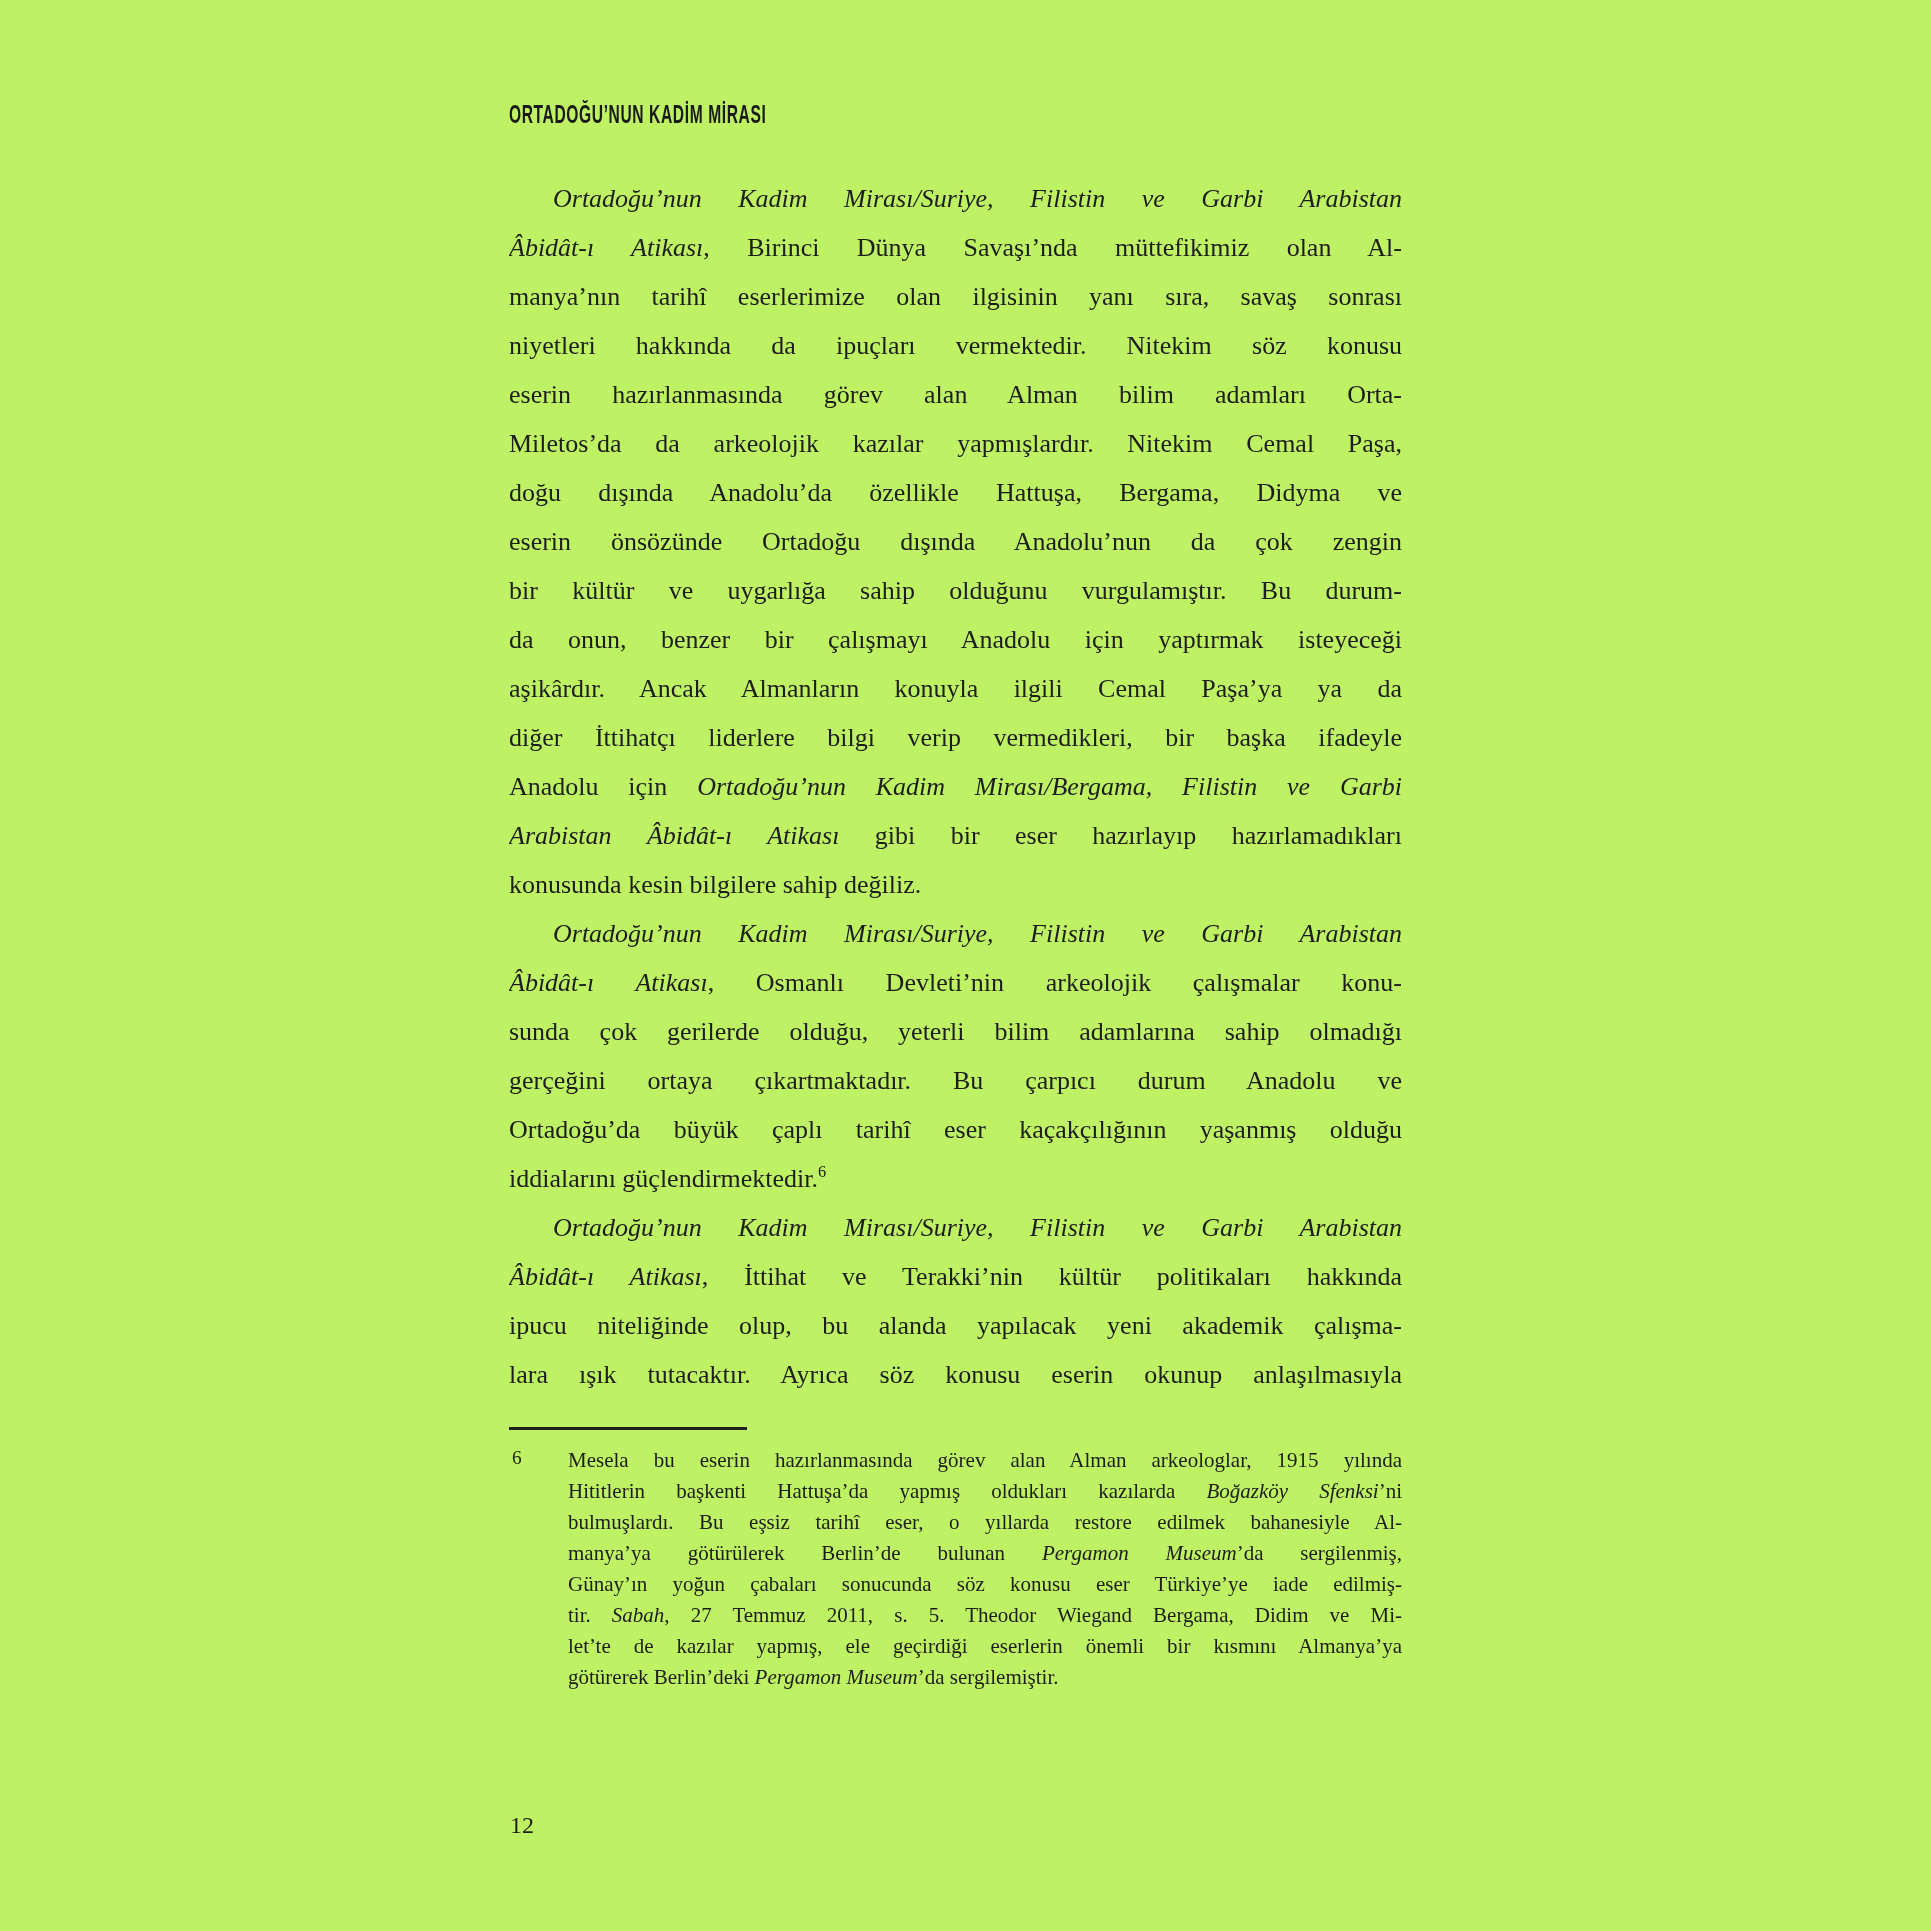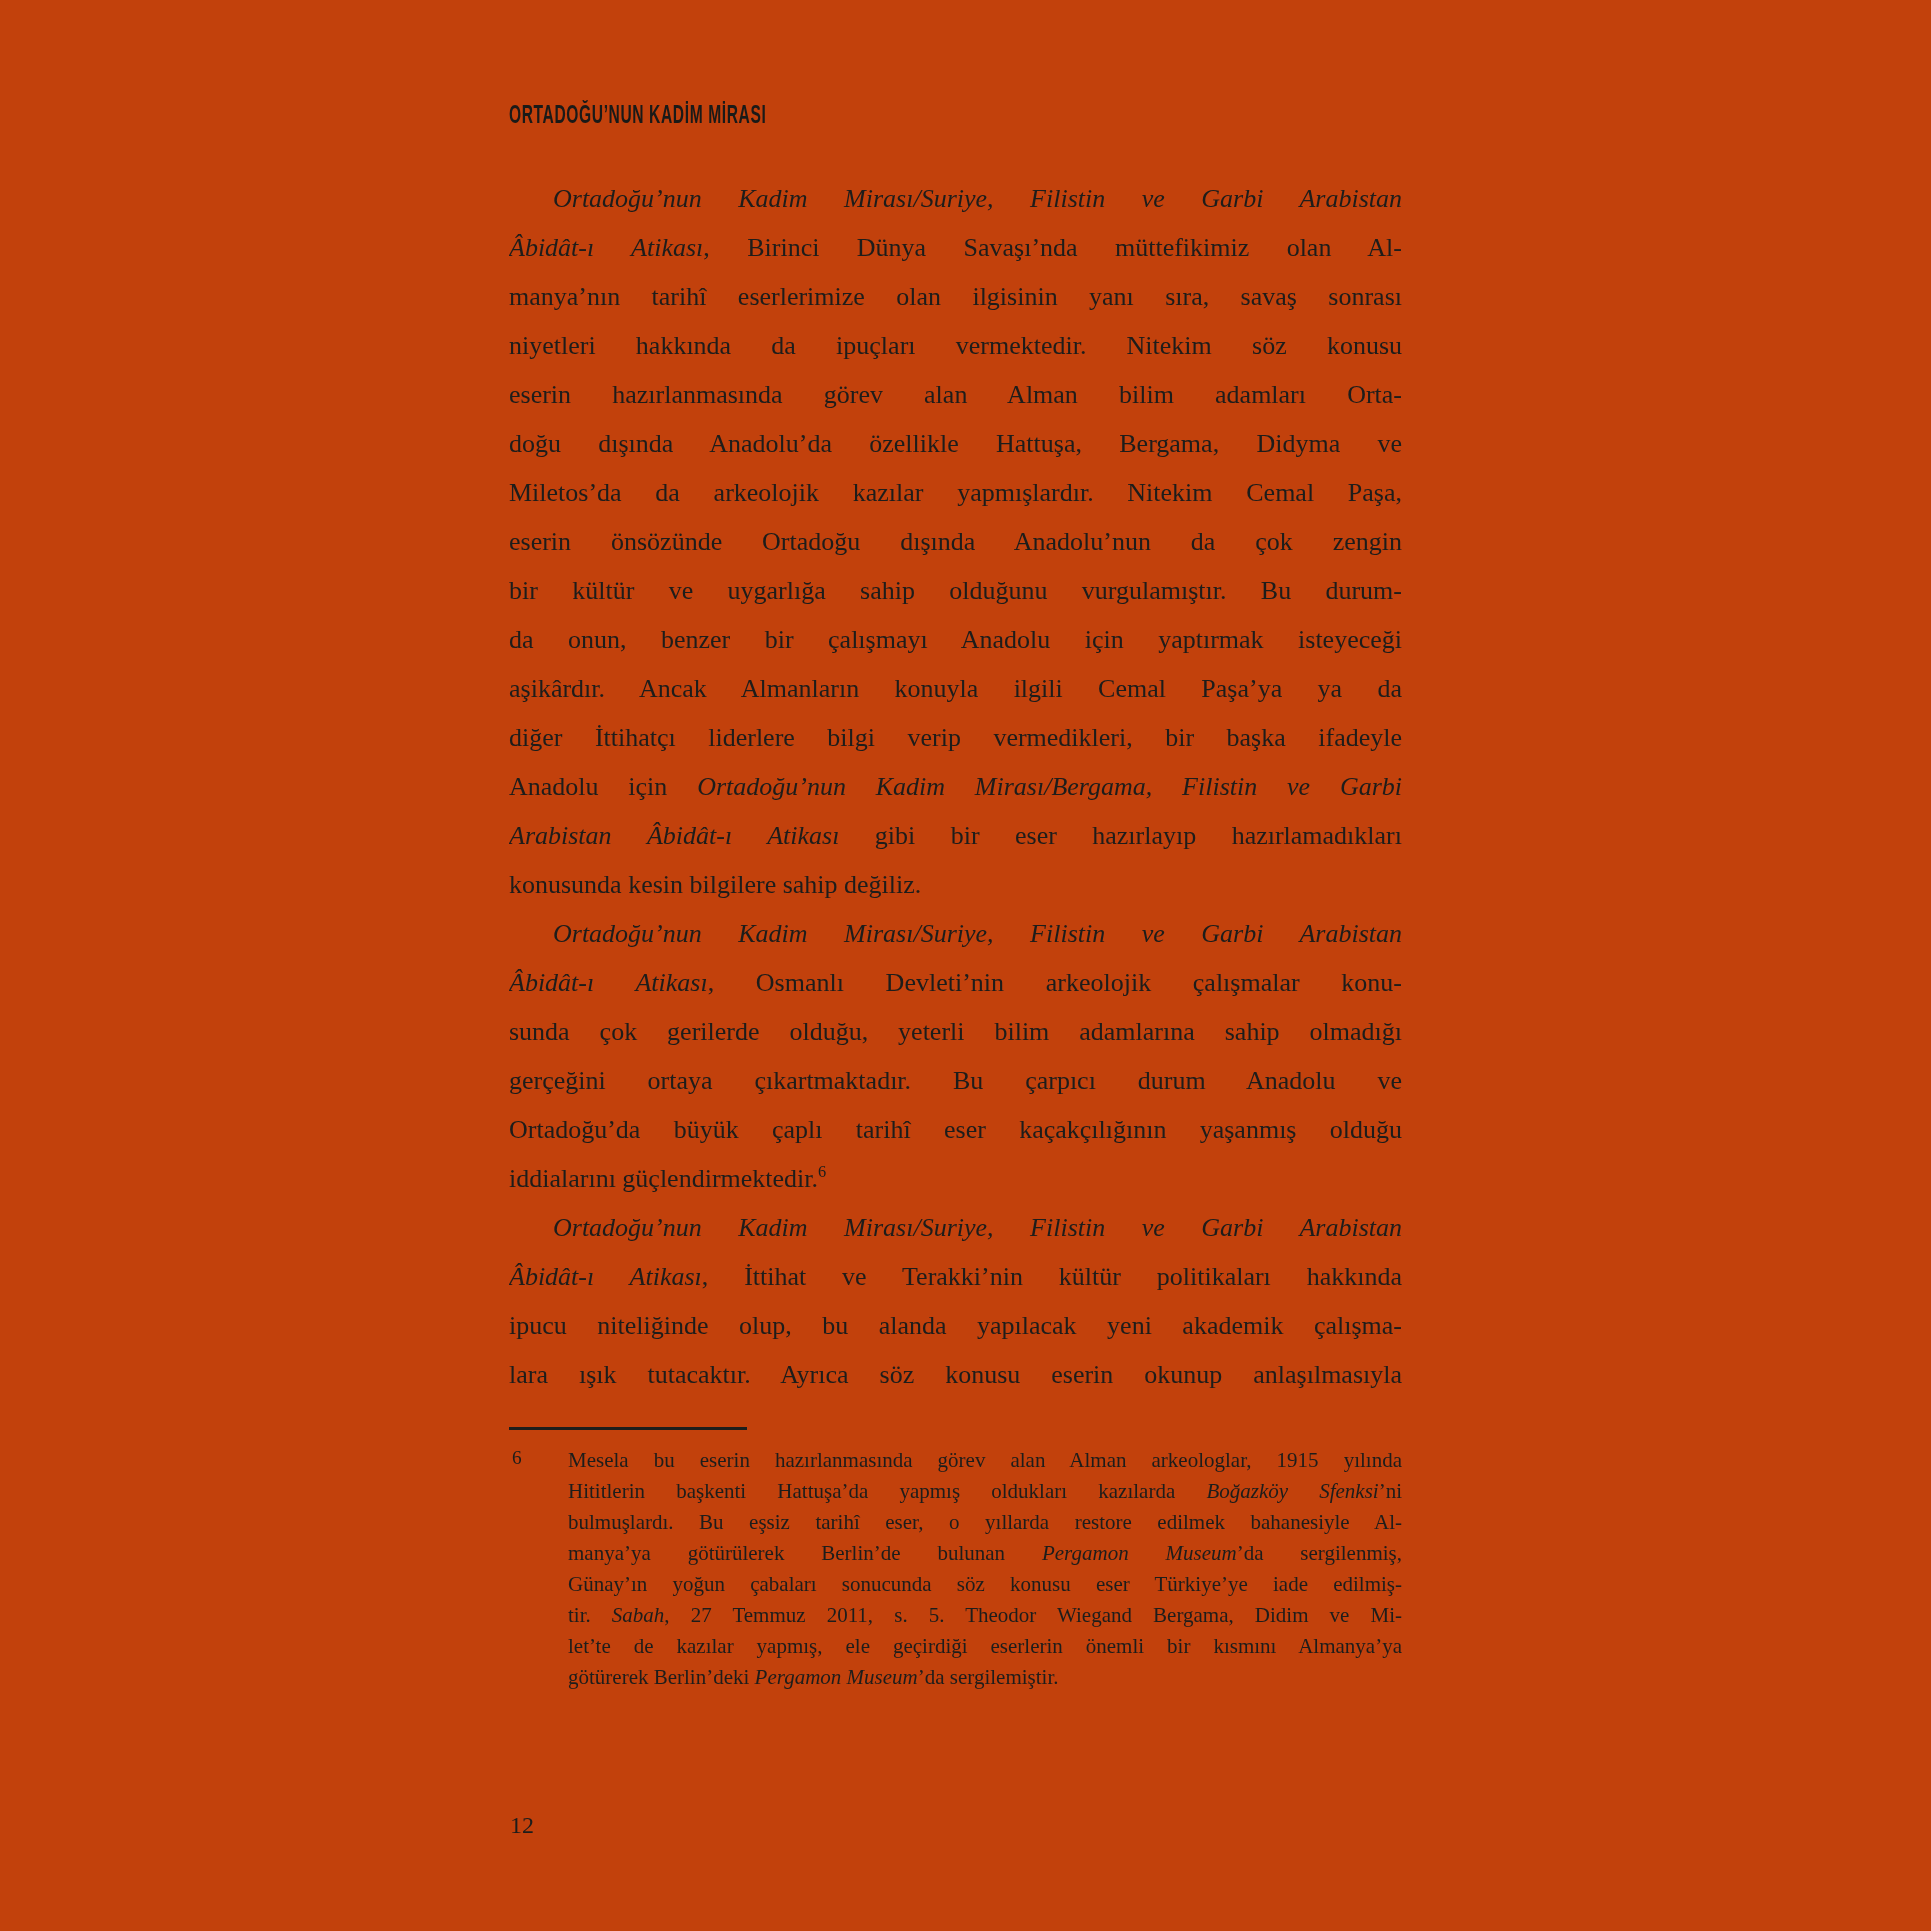--- a/index.html
+++ b/index.html
@@ -1,19 +1,19 @@
 <!DOCTYPE html>
 <html><head>
 <meta charset="utf-8">
 <style>
   html,body{margin:0;padding:0;}
   .page{
     position:relative;
     width:1931px;height:1931px;
-    background:#c2410c;
+    background:#bef264;
     color:#1d1d1b;
     font-family:"Liberation Serif", serif;
     overflow:hidden;
   }
   .running-head{
     position:absolute;
     left:509px;top:99px;
     font-family:"Liberation Sans", sans-serif;
     font-weight:700;
     font-size:26px;
@@ -82,22 +82,22 @@
 
   <div class="running-head">ORTADOĞU’NUN KADİM MİRASI</div>
 
   <div class="body-text" id="body-text">
       <div class="para">
         <div class="line indent"><em>Ortadoğu’nun Kadim Mirası/Suriye, Filistin ve Garbi Arabistan</em></div>
         <div class="line"><em>Âbidât-ı Atikası</em><span>, Birinci Dünya Savaşı’nda müttefikimiz olan Al-</span></div>
         <div class="line"><span>manya’nın tarihî eserlerimize olan ilgisinin yanı sıra, savaş sonrası</span></div>
         <div class="line"><span>niyetleri hakkında da ipuçları vermektedir. Nitekim söz konusu</span></div>
         <div class="line"><span>eserin hazırlanmasında görev alan Alman bilim adamları Orta-</span></div>
+        <div class="line"><span>Miletos’da da arkeolojik kazılar yapmışlardır. Nitekim Cemal Paşa,</span></div>
         <div class="line"><span>doğu dışında Anadolu’da özellikle Hattuşa, Bergama, Didyma ve</span></div>
-        <div class="line"><span>Miletos’da da arkeolojik kazılar yapmışlardır. Nitekim Cemal Paşa,</span></div>
         <div class="line"><span>eserin önsözünde Ortadoğu dışında Anadolu’nun da çok zengin</span></div>
         <div class="line"><span>bir kültür ve uygarlığa sahip olduğunu vurgulamıştır. Bu durum-</span></div>
         <div class="line"><span>da onun, benzer bir çalışmayı Anadolu için yaptırmak isteyeceği</span></div>
         <div class="line"><span>aşikârdır. Ancak Almanların konuyla ilgili Cemal Paşa’ya ya da</span></div>
         <div class="line"><span>diğer İttihatçı liderlere bilgi verip vermedikleri, bir başka ifadeyle</span></div>
         <div class="line"><span>Anadolu için </span><em>Ortadoğu’nun Kadim Mirası/Bergama, Filistin ve Garbi</em></div>
         <div class="line"><em>Arabistan Âbidât-ı Atikası</em><span> gibi bir eser hazırlayıp hazırlamadıkları</span></div>
         <div class="line last"><span>konusunda kesin bilgilere sahip değiliz.</span></div>
       </div>
       <div class="para">

